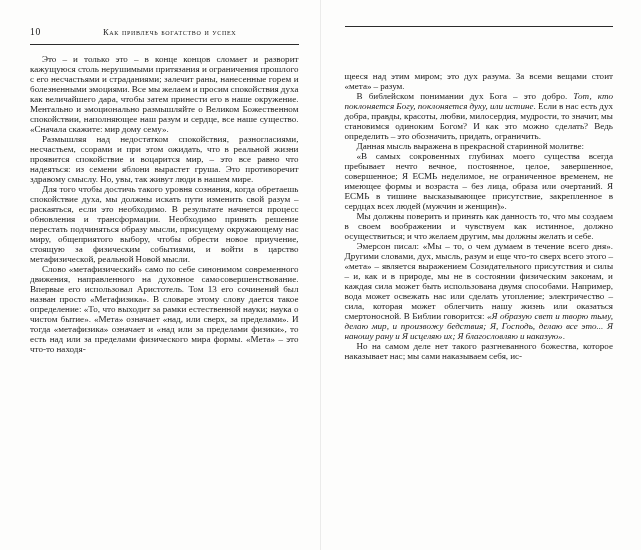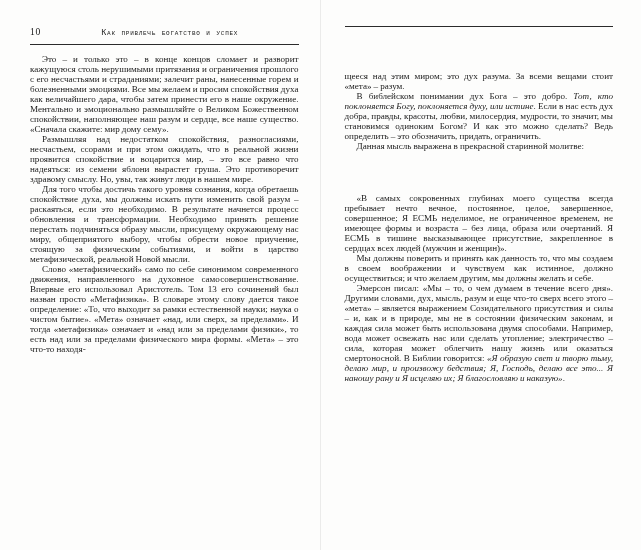--- a/index.html
+++ b/index.html
@@ -55,21 +55,20 @@
   .running-head .folio {
     font-size: 9.6px;
     font-family: "Liberation Serif", serif;
   }
   .running-head .title {
     flex: 1;
     text-align: center;
     font-variant: small-caps;
     font-size: 8.6px;
     letter-spacing: 0.7px;
-    font-family: Liberation Mono, monospace;
   }
   .rule {
     border: 0;
     border-top: 0.8px solid #2b2b2b;
     margin: 0 0 9px 0;
   }
   .body-text p {
     margin: 0;
     font-size: 9.1px;
     line-height: 10px;
@@ -78,21 +77,20 @@
     hyphens: auto;
     -webkit-hyphens: auto;
     word-spacing: -0.2px;
   }
   .body-text p.noindent {
     text-indent: 0;
     margin-top: 44px;
   }
   .body-text p.verse {
     text-indent: 12px;
-    margin-top: 42px;
   }
   em { font-style: italic; }
   .page-left .body-text p { text-align: justify; }
   .page-right .body-text p { text-align: justify; }
 </style>
 </head>
 <body>
 
 <div class="spread">
 
@@ -114,16 +112,17 @@
 
   <div class="page page-right">
     <hr class="rule">
     <div class="body-text">
       <p class="noindent">щееся над этим миром; это дух разума. За всеми вещами стоит «мета» – разум.</p>
       <p>В библейском понимании дух Бога – это добро. <em>Тот, кто поклоняется Богу, поклоняется духу, или истине</em>. Если в нас есть дух добра, правды, красоты, любви, мило­сердия, мудрости, то значит, мы становимся одиноким Бо­гом? И как это можно сделать? Ведь определить – это обозначить, придать, ограничить.</p>
       <p>Данная мысль выражена в прекрасной старинной мо­литве:</p>
       <p class="verse">«В самых сокровенных глубинах моего существа всегда пребывает нечто вечное, постоянное, целое, завершенное, совершенное; Я ЕСМЬ неделимое, не ограниченное временем, не имеющее формы и воз­раста – без лица, образа или очертаний. Я ЕСМЬ в тишине высказывающее присутствие, закреплен­ное в сердцах всех людей (мужчин и женщин)».</p>
       <p>Мы должны поверить и принять как данность то, что мы создаем в своем воображении и чувствуем как истин­ное, должно осуществиться; и что желаем другим, мы должны желать и себе.</p>
       <p>Эмерсон писал: «Мы – то, о чем думаем в течение все­го дня». Другими словами, дух, мысль, разум и еще что-то сверх всего этого – «мета» – является выражением Со­зидательного присутствия и силы – и, как и в природе, мы не в состоянии физическим законам, и каждая сила может быть использована двумя способами. Например, вода может освежать нас или сделать утопление; электричество – сила, которая может облегчить нашу жизнь или оказаться смертоносной. В Библии говорит­ся: <em>«Я образую свет и творю тьму, делаю мир, и произ­вожу бедствия; Я, Господь, делаю все это... Я наношу рану и Я исцеляю их; Я благословляю и наказую»</em>.</p>
+      <p>Но на самом деле нет такого разгневанного божества, которое наказывает нас; мы сами наказываем себя, ис-</p>
     </div>
   </div>
 
 </div>
 
 </body></html>

